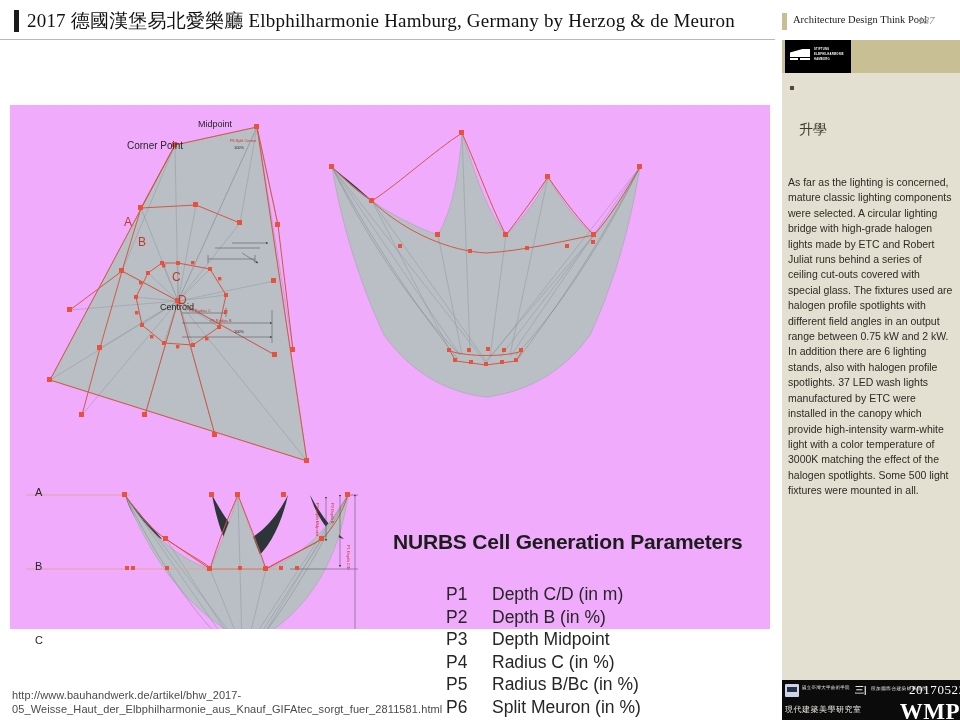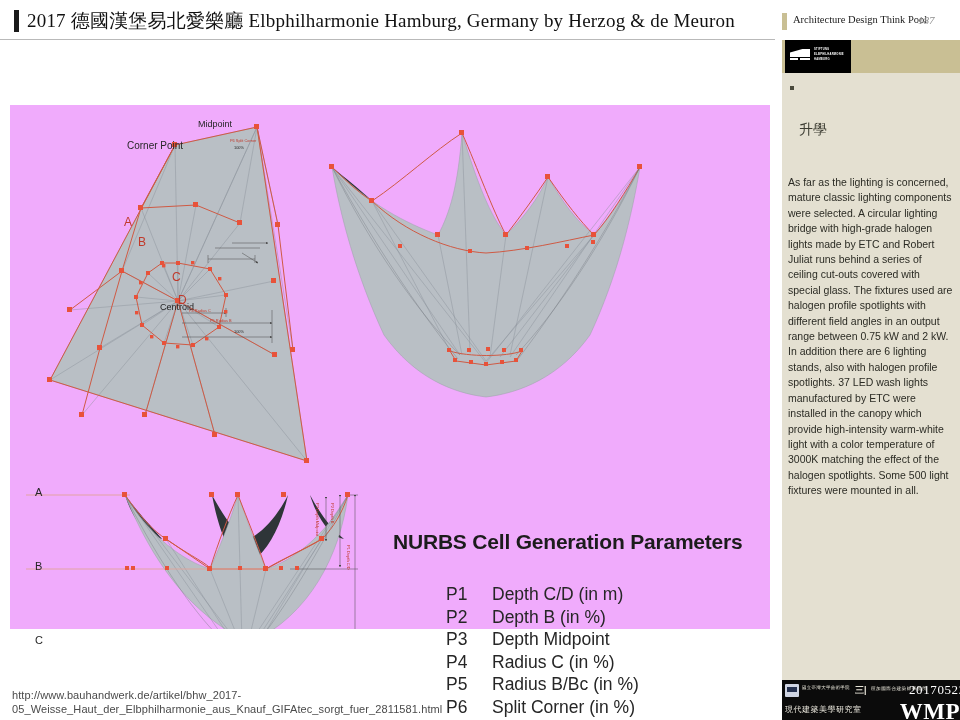--- a/index.html
+++ b/index.html
@@ -460,21 +460,21 @@
     <span class="prow">
       <span class="pkey">P3</span><span>Depth Midpoint</span>
     </span>
     <span class="prow">
       <span class="pkey">P4</span><span>Radius C (in %)</span>
     </span>
     <span class="prow">
       <span class="pkey">P5</span><span>Radius B/Bc (in %)</span>
     </span>
     <span class="prow">
-      <span class="pkey">P6</span><span>Split Corner (in %)</span>
+      <span class="pkey">P6</span><span>Split Meuron (in %)</span>
     </span>
   </div>
 </div>
 
 <div id="sidebar">
   <div id="sidebar-topband"></div>
   <div id="sb-logo">
     <div id="sb-logo-mark">
       <div class="w1"></div>
         <div class="w2"></div>

